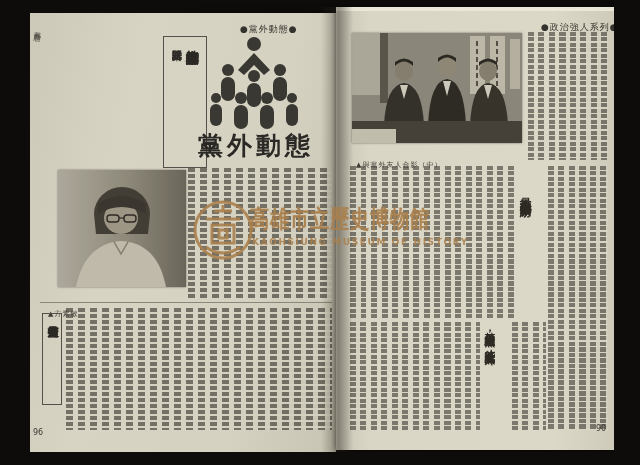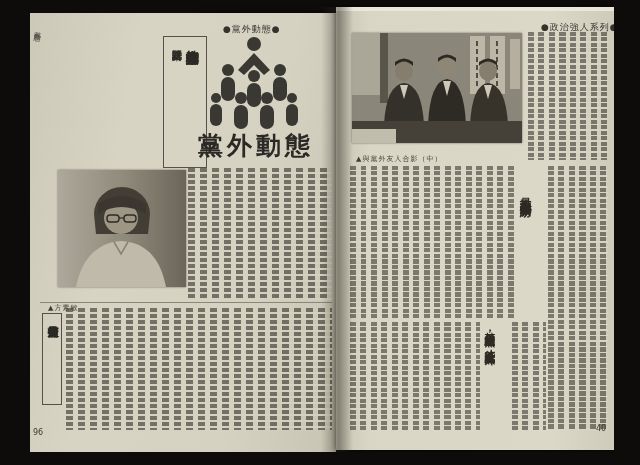--- a/index.html
+++ b/index.html
@@ -24,34 +24,34 @@
     background-image:
       repeating-linear-gradient(to bottom, rgba(214,210,194,0) 0 4.5px, #d6d2c2 4.5px 6px),
       repeating-linear-gradient(to right, rgba(43,40,34,.70) 0 7px, rgba(43,40,34,0) 7px 12px);}
   .cols.fine{background-image:
       repeating-linear-gradient(to bottom, rgba(218,214,198,0) 0 4px, #dad6c6 4px 5.5px),
       repeating-linear-gradient(to right, rgba(43,40,34,.66) 0 6px, rgba(43,40,34,0) 6px 10.5px);}
   
   .corner-label{position:absolute;left:33px;top:26px;font-size:7px;color:#55524a;
      transform:rotate(8deg);letter-spacing:1px;z-index:3;}
   .hdr{position:absolute;font-size:9px;letter-spacing:1px;color:#34322c;z-index:3;}
-  .hdr-left{left:223px;top:23px;}
+  .hdr-left{left:240px;top:23px;}
   .hdr-right{left:541px;top:21px;}
   .headline-box{position:absolute;left:163px;top:36px;width:44px;height:132px;
      border:1px solid #55514a;background:#d8d4c4;z-index:3;
      display:flex;flex-direction:row-reverse;justify-content:center;gap:2px;padding:3px 1px;box-sizing:border-box;}
   .headline-box .h1{font-size:13px;font-weight:bold;line-height:1.18;}
   .headline-box .h2{font-size:10px;line-height:1.25;margin-top:2px;}
   .logo-wrap{position:absolute;left:208px;top:36px;width:92px;height:94px;z-index:3;}
   .mag-title{position:absolute;left:198px;top:129px;font-size:25px;font-weight:bold;
      letter-spacing:4px;color:#2b2925;z-index:3;}
   .photo{position:absolute;background:#8f8c80;box-shadow:0 0 2px rgba(0,0,0,.5);z-index:2;}
   .photo-portrait{left:58px;top:170px;width:128px;height:117px;}
   .photo-group{left:352px;top:33px;width:170px;height:110px;}
-  .cap{position:absolute;z-index:3;}
+  .cap{position:absolute;z-index:3;margin-top:6px;}
   .cap-portrait{left:48px;top:303px;}
   .cap-group{left:356px;top:154px;}
   .rule-left{position:absolute;left:40px;top:302px;width:292px;height:1px;background:#8a867a;z-index:2;}
   .sub-headline-box{position:absolute;left:42px;top:313px;width:20px;height:92px;
      border:1px solid #55514a;z-index:3;display:flex;justify-content:center;
      font-size:11px;font-weight:bold;line-height:1.15;box-sizing:border-box;padding-top:3px;}
   .pgnum{position:absolute;font-size:8px;color:#3b3933;z-index:3;}
   .pg-left{left:33px;top:428px;}
   .pg-right{left:596px;top:424px;}
   
@@ -187,21 +187,38 @@
 
   <div class="cols fine" style="left:528px;top:32px;width:80px;height:128px;"></div>
   <div class="cols fine" style="left:350px;top:166px;width:166px;height:152px;"></div>
   <div class="cols fine" style="left:548px;top:166px;width:60px;height:264px;"></div>
   <div class="cols fine" style="left:350px;top:322px;width:130px;height:108px;"></div>
   <div class="cols fine" style="left:512px;top:322px;width:34px;height:108px;"></div>
 
   <div class="quote quote-1 vtext">是誰存心挑起省籍糾紛？</div>
   <div class="quote quote-2 vtext">禁自由組黨，才能壯大黨外</div>
 
-  <div class="pgnum pg-right">40</div>
-
+  <div class="pgnum pg-right">90</div>
+
+  <div class="wm">
+    <div class="wm-seal">
+      <svg width="62" height="66" viewBox="0 0 62 66">
+        <g stroke="rgba(170,127,76,.9)" fill="none" stroke-width="3">
+          <circle cx="31" cy="33" r="28"></circle>
+          <line x1="22" y1="14" x2="40" y2="14"></line>
+          <line x1="31" y1="8" x2="31" y2="14"></line>
+          <line x1="14" y1="22" x2="48" y2="22"></line>
+          <rect x="20" y="28" width="22" height="18"></rect>
+          <rect x="27" y="33" width="8" height="8"></rect>
+          <path d="M14 50 q8 6 17 6 q9 0 17 -6"></path>
+        </g>
+      </svg>
+    </div>
+    <div class="wm-zh">高雄市立歷史博物館</div>
+    <div class="wm-en">KAOHSIUNG MUSEUM OF HISTORY</div>
+  </div>
 
   <div class="band band-left"></div>
   <div class="band band-right"></div>
   <div class="band band-top"></div>
   <div class="band band-bottom"></div>
 
 </div>
 
 </body></html>

